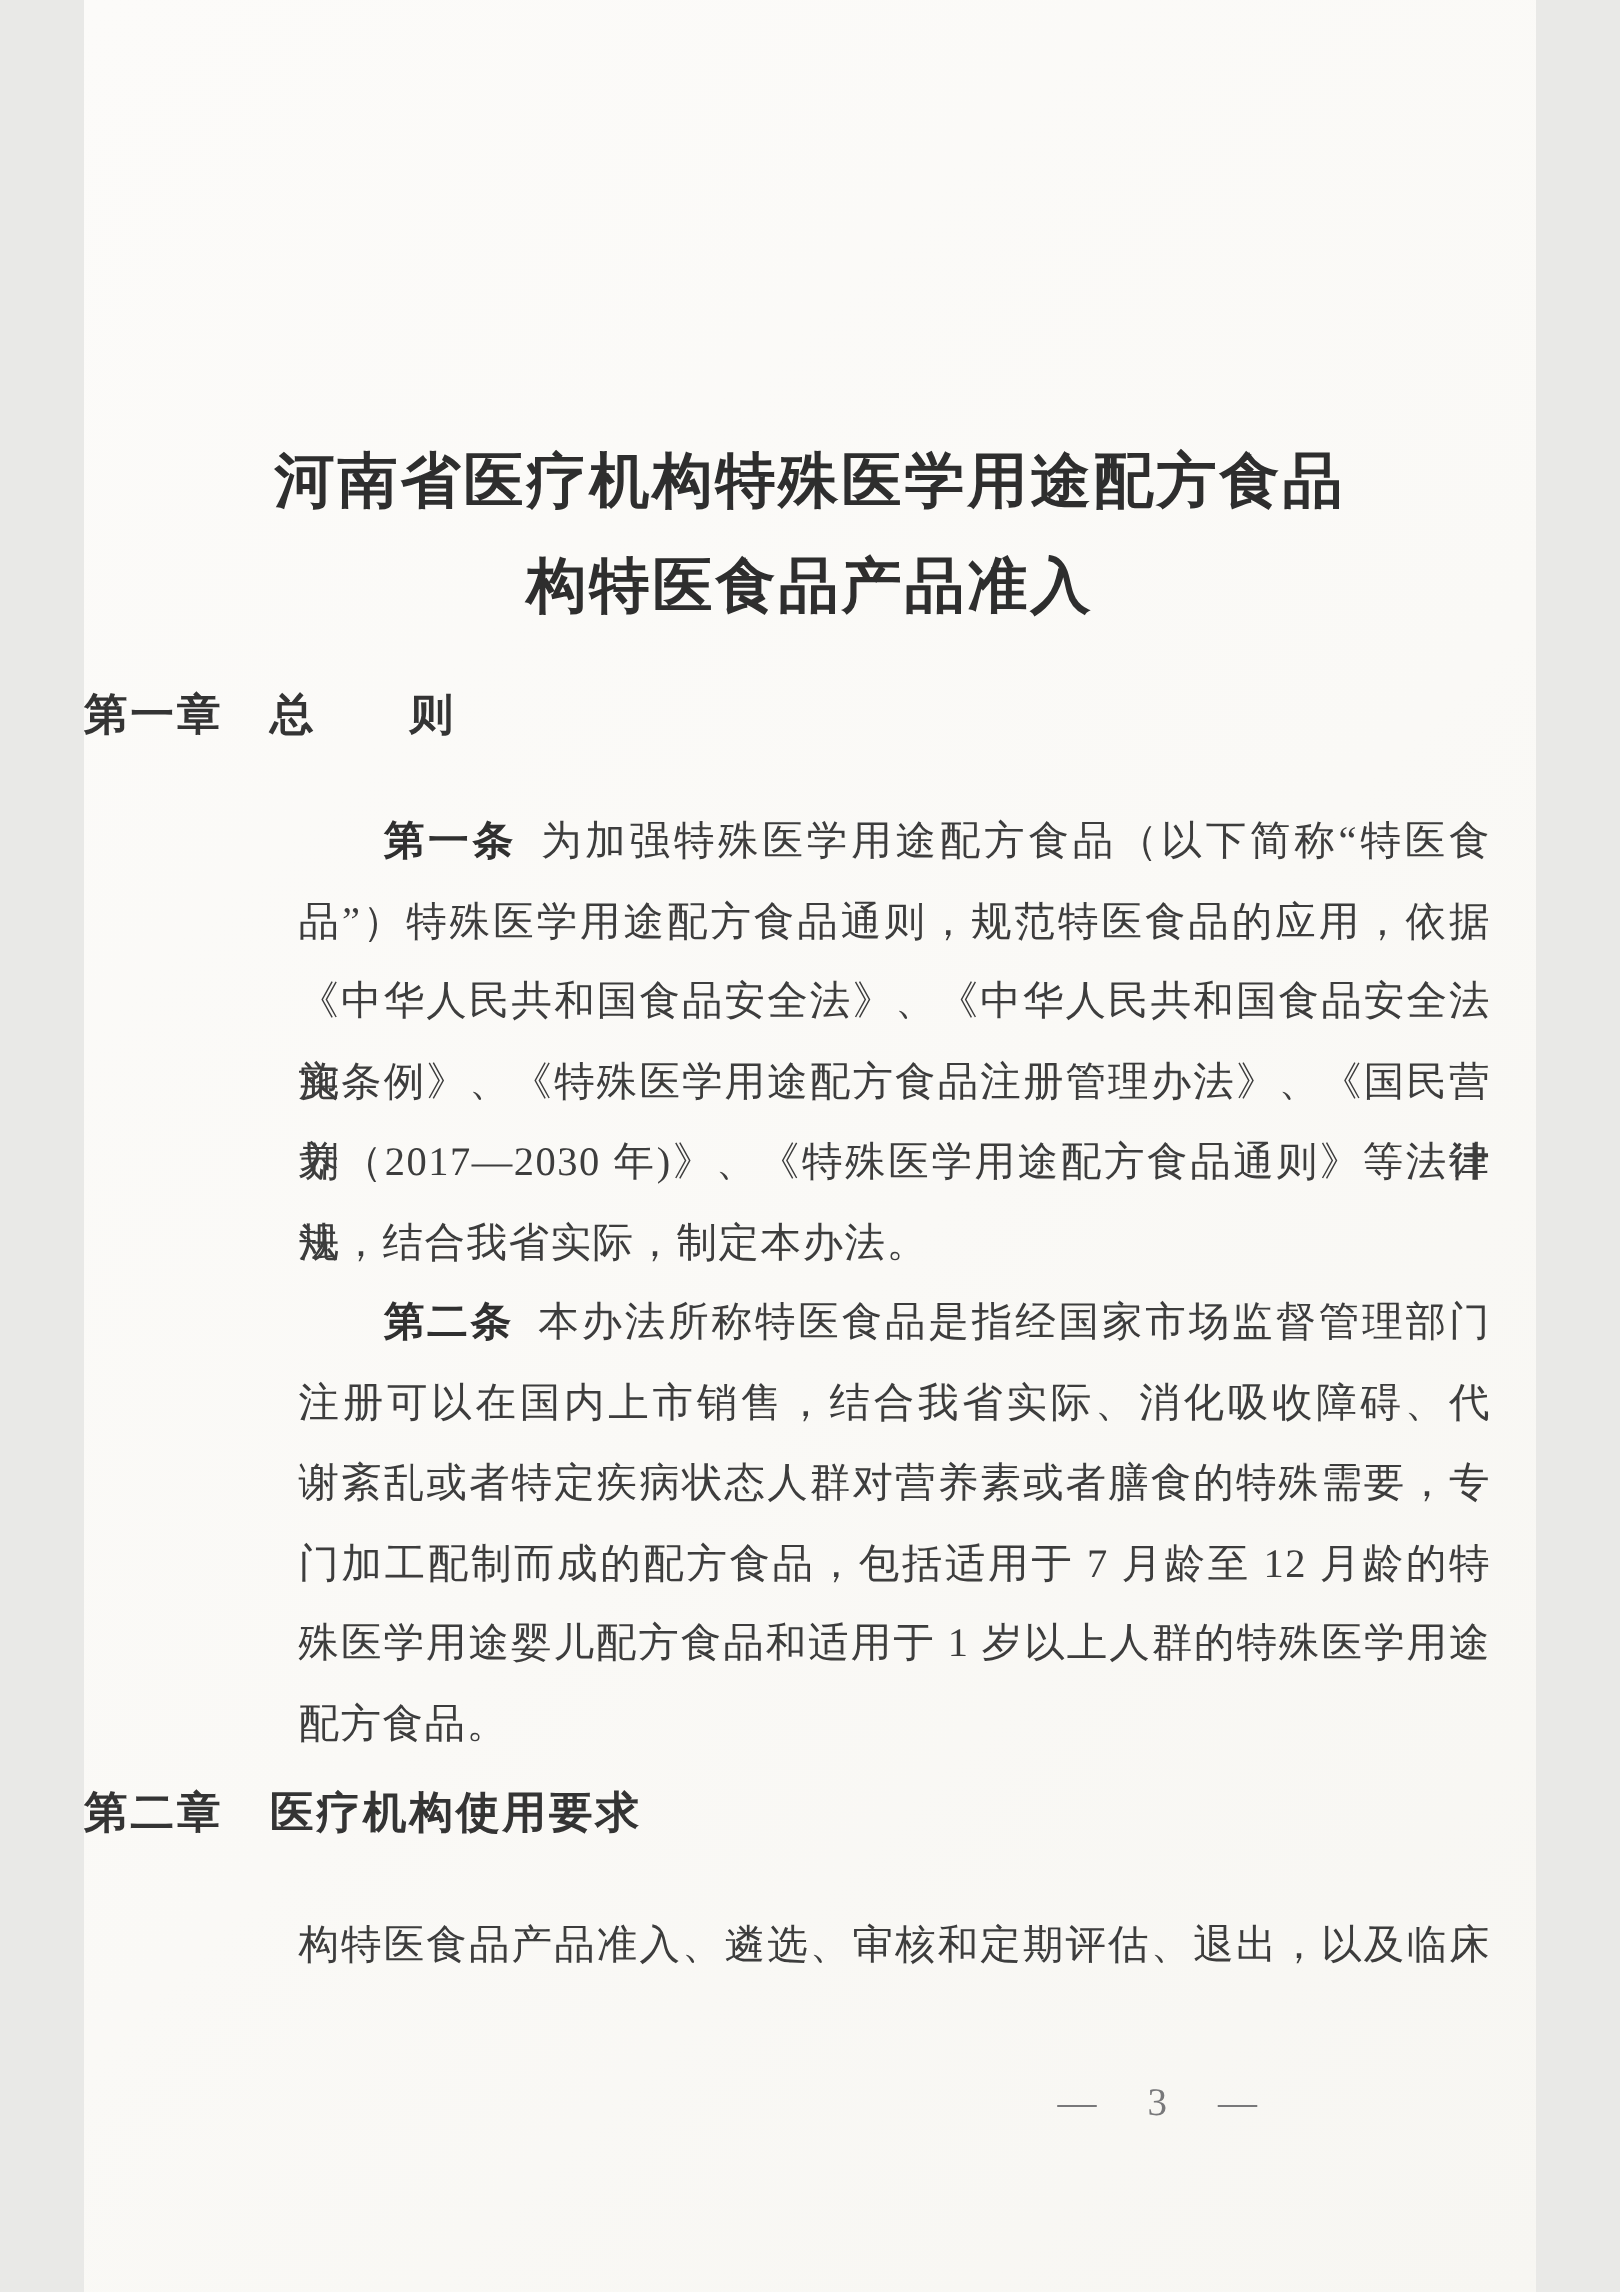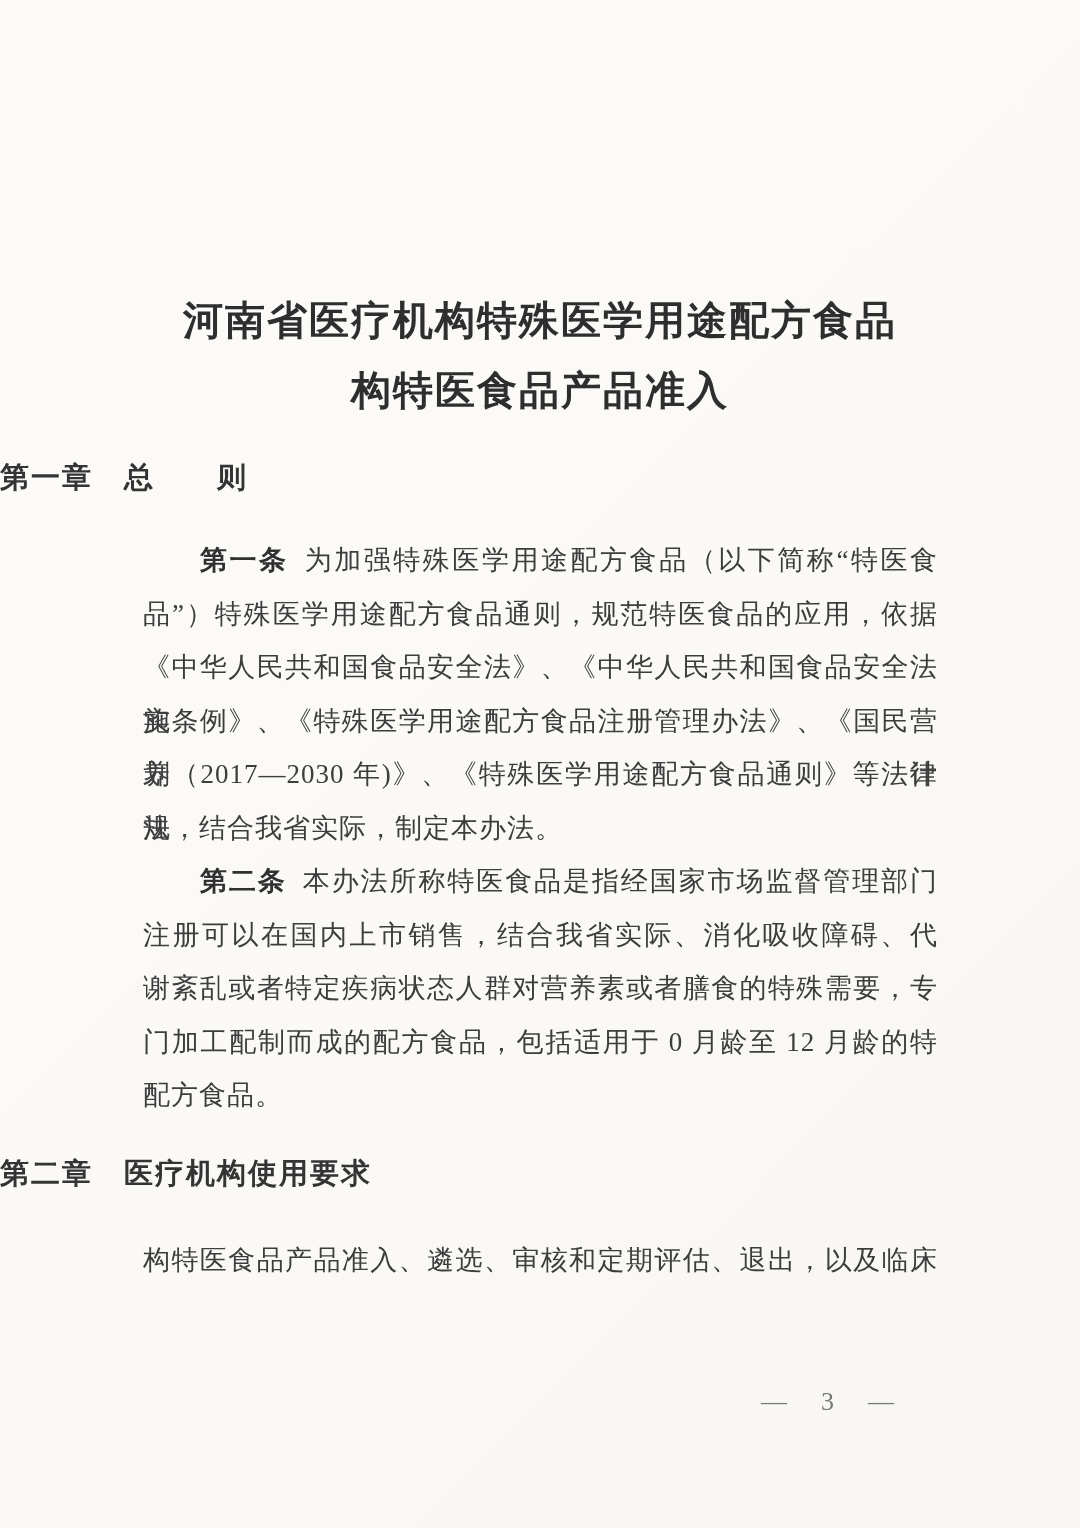--- a/index.html
+++ b/index.html
@@ -2,21 +2,21 @@
 <html><head>
 <meta charset="utf-8">
 <style>
   html, body {
     margin: 0;
     padding: 0;
     background: #e9e9e7;
   }
   .page {
     position: relative;
-    width: 1080px;
+    width: 968px;
     height: 1528px;
     margin: 0 auto;
     background: linear-gradient(135deg, #fcfbf9 0%, #faf9f6 55%, #f7f6f2 100%);
     overflow: hidden;
     font-family: "Liberation Serif", "DejaVu Serif", serif;
     color: #3d3d3d;
   }
   .doc-title {
     margin: 0;
     padding: 0;
@@ -34,21 +34,21 @@
     margin: 0;
     text-align: left;
     font-size: 29px;
     line-height: 34px;
     font-weight: 700;
     letter-spacing: 2px;
     color: #343434;
     font-family: "Liberation Sans", "DejaVu Sans", sans-serif;
   }
   .chapter-heading.ch1 { margin-top: 46px; }
-  .chapter-heading.ch2 { margin-top: 33px; }
+  .chapter-heading.ch2 { margin-top: 16px; }
   .body-block {
     width: 795px;
     margin-left: 143px;
   }
   .body-block.b1 { margin-top: 40px; }
   .body-block.b2 { margin-top: 44px; }
   .line {
     font-size: 27px;
     line-height: 53.5px;
     height: 53.5px;
@@ -97,21 +97,22 @@
     <div class="line"><span>品”）特殊医学用途配方食品通则，规范特医食品的应用，依据</span></div>
     <div class="line"><span>《中华人民共和国食品安全法》、《中华人民共和国食品安全法实</span></div>
     <div class="line"><span>施条例》、《特殊医学用途配方食品注册管理办法》、《国民营养计</span></div>
     <div class="line"><span>划（2017—2030 年)》、《特殊医学用途配方食品通则》等法律法</span></div>
     <div class="line last"><span>规，结合我省实际，制定本办法。</span></div>
     <div class="line indent">
       <span class="clause-label">第二条</span><span>本办法所称特医食品是指经国家市场监督管理部门</span>
     </div>
     <div class="line"><span>注册可以在国内上市销售，结合我省实际、消化吸收障碍、代</span></div>
     <div class="line"><span>谢紊乱或者特定疾病状态人群对营养素或者膳食的特殊需要，专</span></div>
-    <div class="line"><span>门加工配制而成的配方食品，包括适用于 0 月龄至 12 月龄的特</span></div>
+    <div class="line"><span>门加工配制而成的配方食品，包括适用于 7 月龄至 12 月龄的特</span></div>
+    <div class="line"><span>殊医学用途婴儿配方食品和适用于 1 岁以上人群的特殊医学用途</span></div>
     <div class="line last"><span>配方食品。</span></div>
   </div>
 
   <h2 class="chapter-heading ch2">第二章　医疗机构使用要求</h2>
 
   <div class="body-block b2">
     <div class="line"><span>构特医食品产品准入、遴选、审核和定期评估、退出，以及临床</span></div>
   </div>
 
   <div class="page-number">—　3　—</div>

